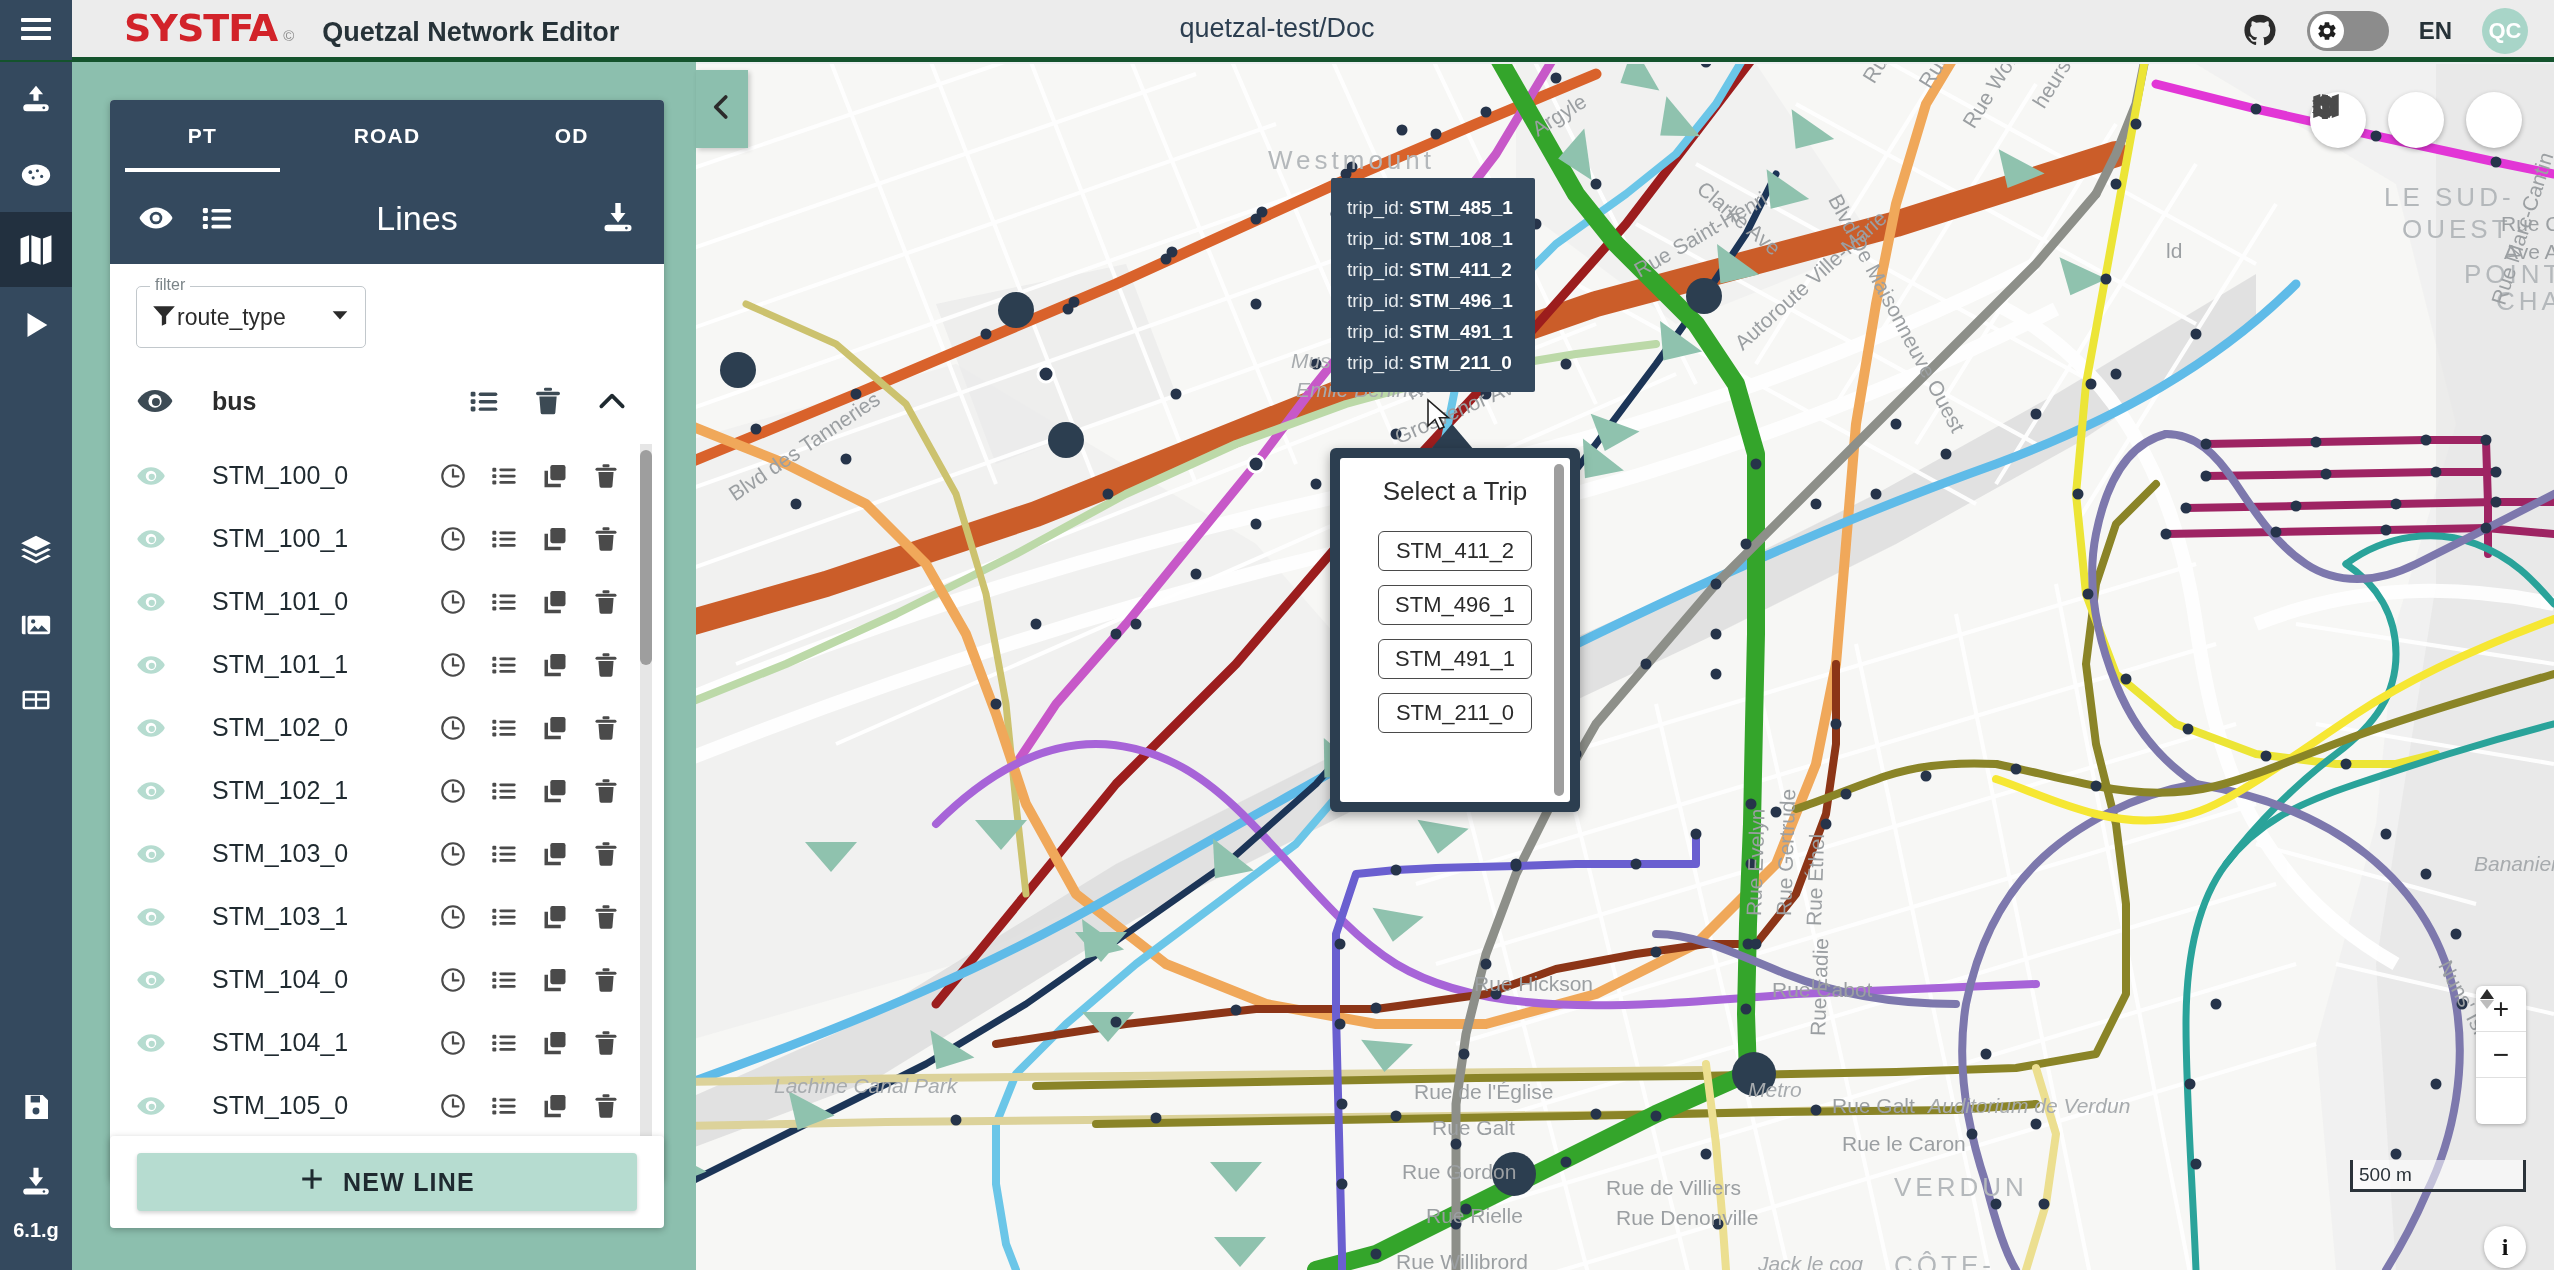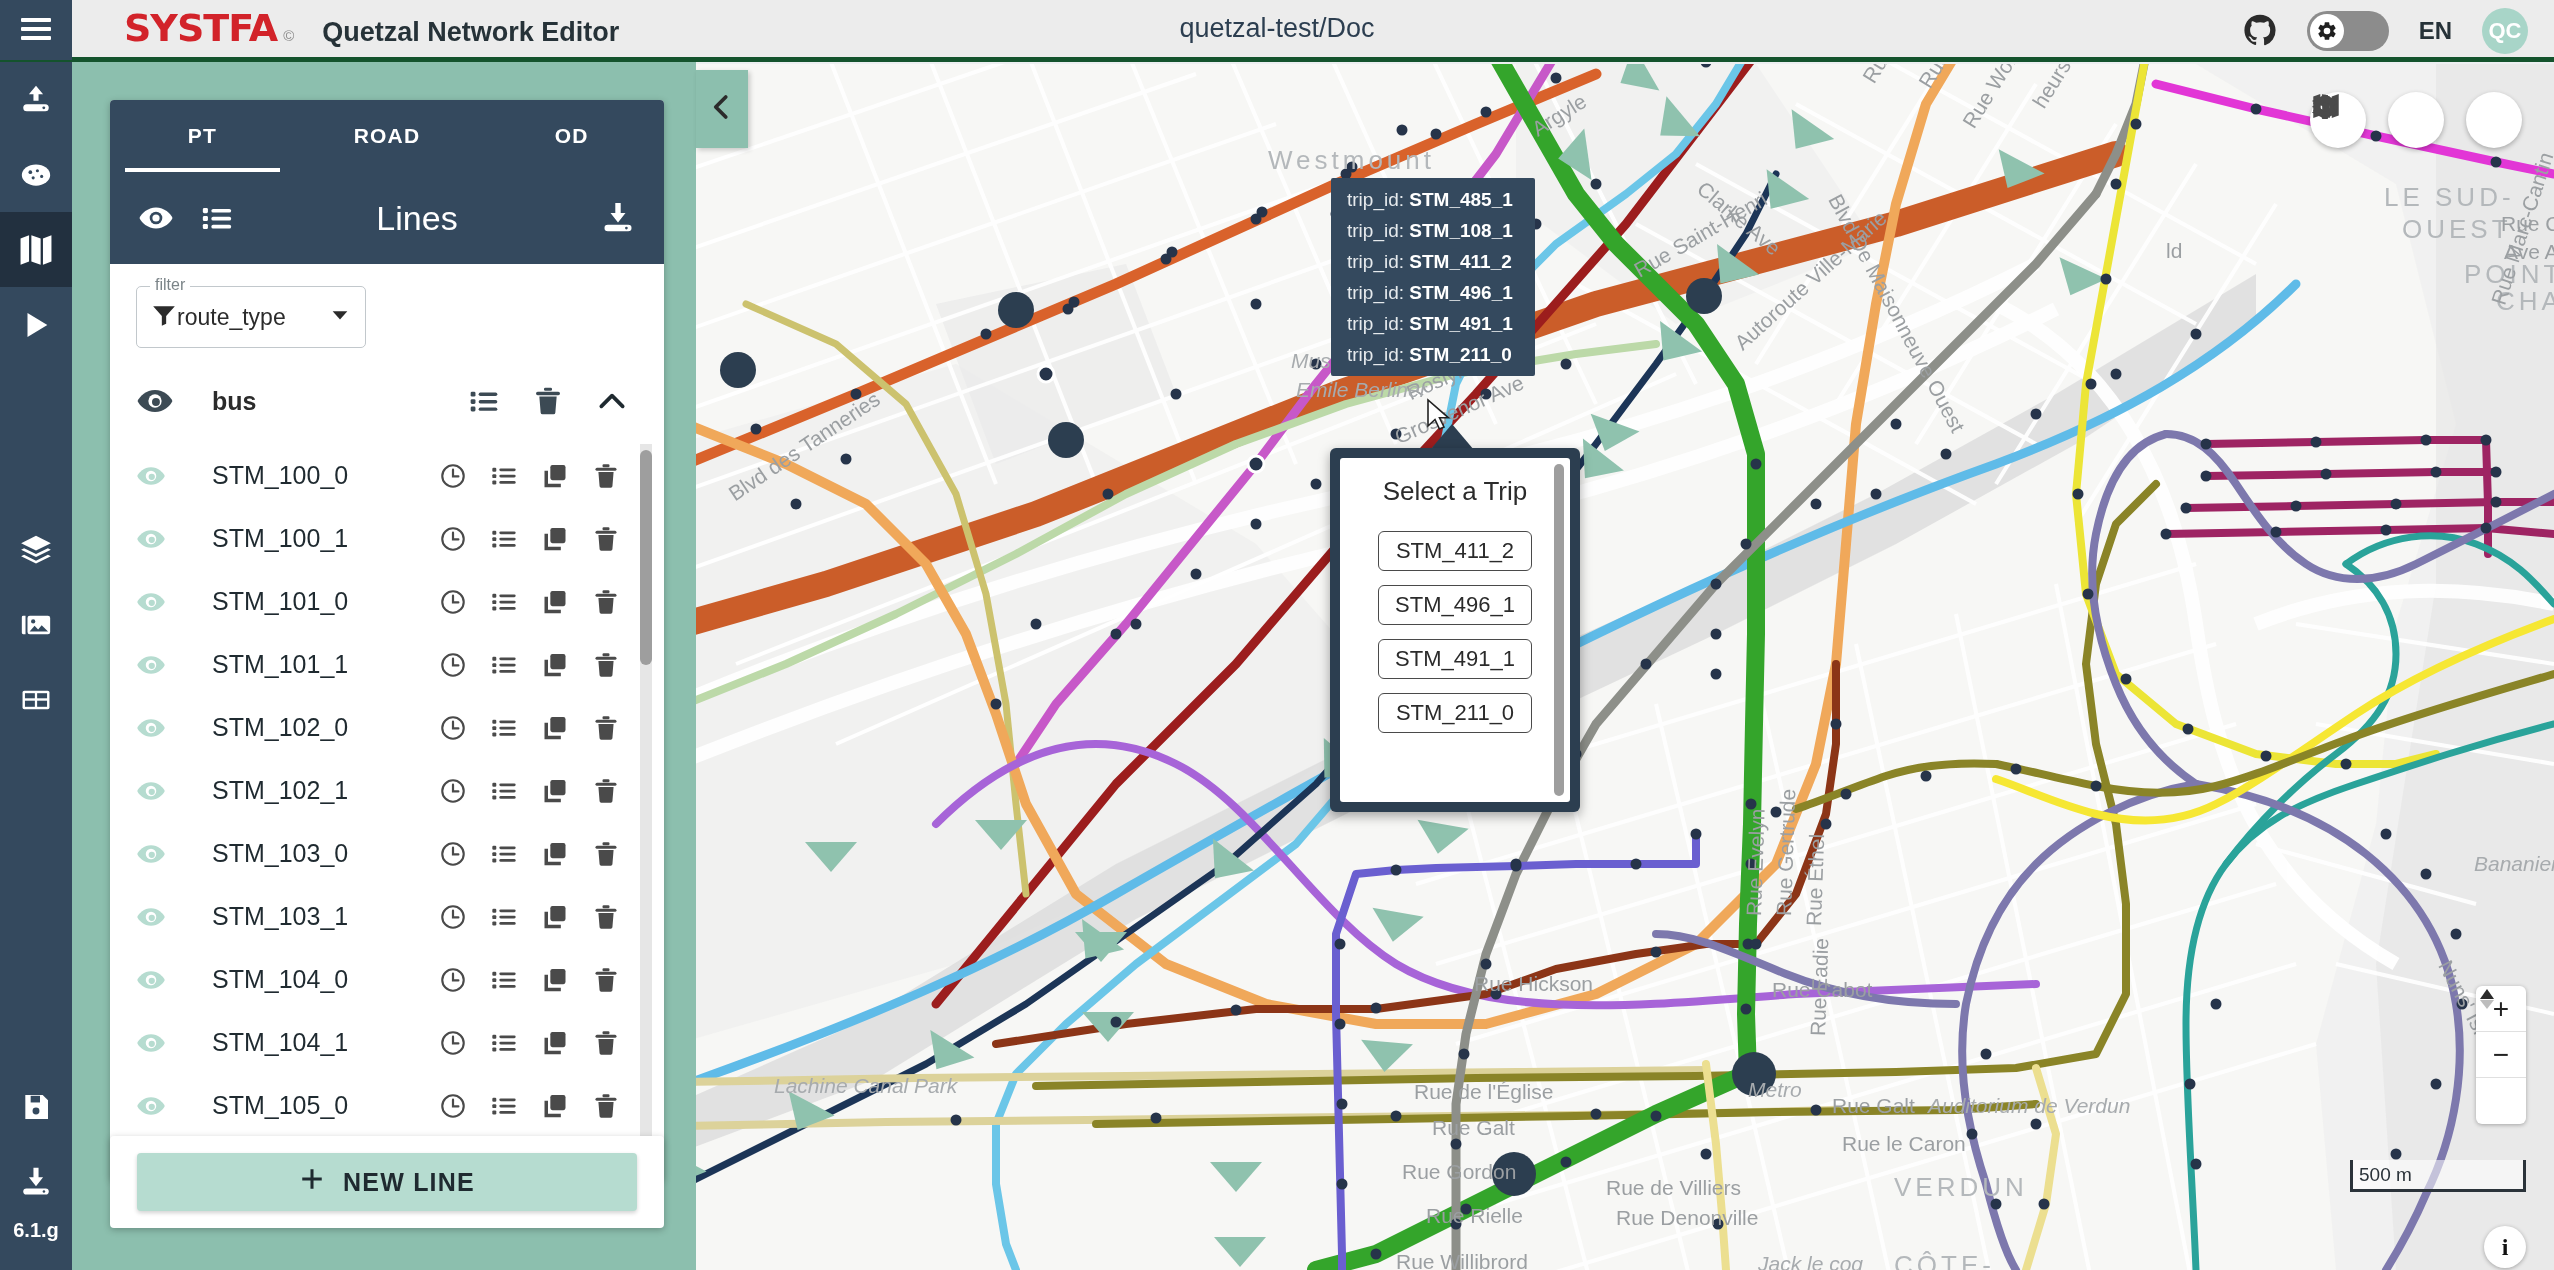--- a/index.html
+++ b/index.html
@@ -231,21 +231,21 @@
     position: absolute; right: 28px; top: 1162px; width: 42px; height: 42px;
     border-radius: 50%; background: #fff; display: flex; align-items: center;
     justify-content: center; box-shadow: 0 1px 4px rgba(0,0,0,.3);
     z-index: 12; cursor: pointer; font-weight: 700; font-size: 24px; color: #111;
     font-family: "Liberation Serif", serif;
   }
 
   
   .tooltip {
     position: absolute; left: 1331px; top: 178px; width: 204px;
-    background: #34495e; padding: 6px 16px; z-index: 20;
+    background: #34495e; padding: 14px 16px; z-index: 20;
     border-radius: 2px;
   }
   .tooltip .tl {
     color: #e6eaed; font-size: 19px; line-height: 31px; white-space: nowrap;
   }
   .tooltip .tl b { color: #ffffff; font-weight: 700; }
 
   
   .trip-dialog {
     position: absolute; left: 1330px; top: 448px; width: 250px; height: 364px;

